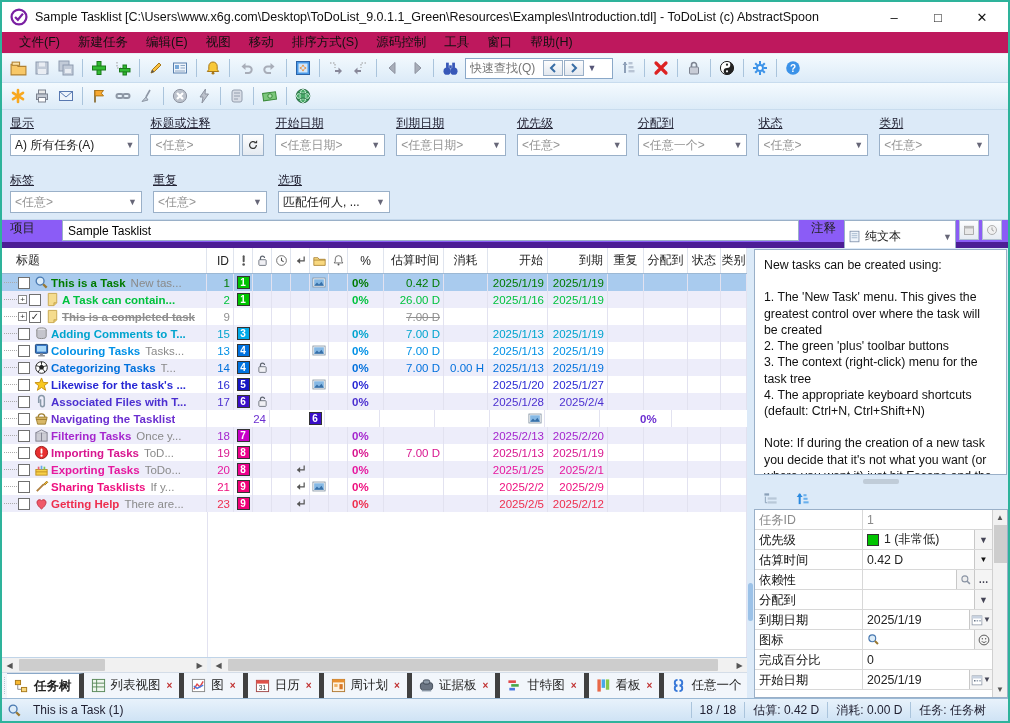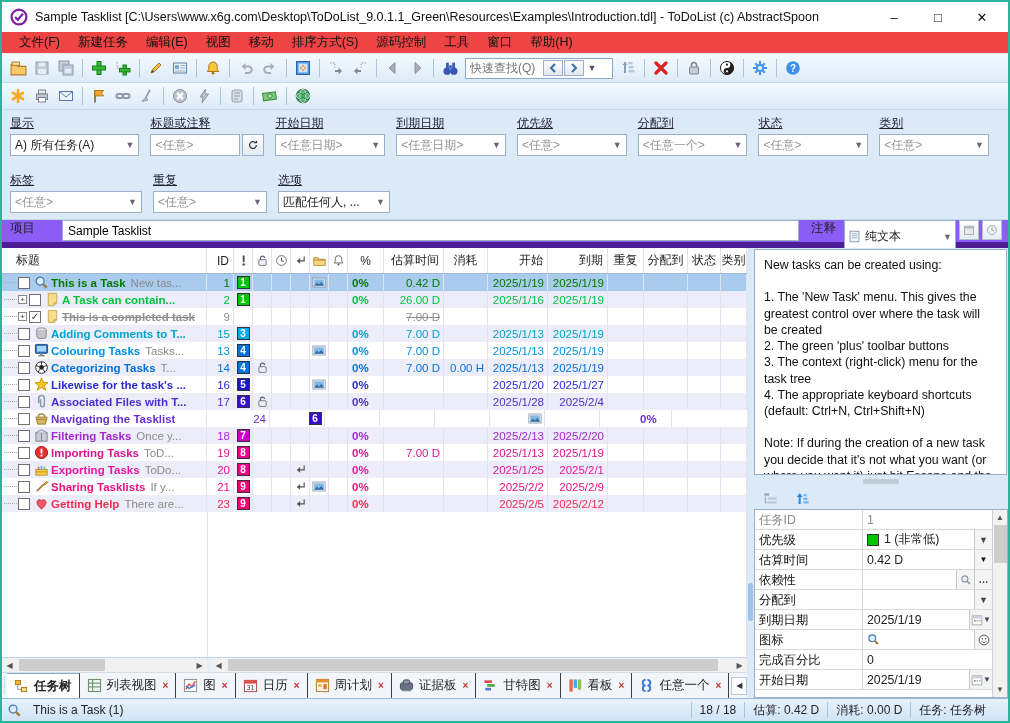--- a/index.html
+++ b/index.html
@@ -14,21 +14,21 @@
   .ic { display:inline-flex; align-items:center; justify-content:center; }
   .ic svg { display:block; }
 
   
   .titlebar { height:30px; display:flex; align-items:center; background:#fff; padding:0 4px 0 8px; flex:0 0 auto; }
   .titlebar .logo { margin-right:7px; }
   .titlebar .title { flex:1; font-size:12.5px; color:#111; white-space:nowrap; overflow:hidden; }
   .winbtn { width:44px; height:26px; display:flex; align-items:center; justify-content:center; font-size:13px; color:#111; }
 
   
-  .menubar { height:22px; display:flex; align-items:center; background:#ef4444; padding-left:8px; flex:0 0 auto; border-bottom:1px solid #e8eef5;}
+  .menubar { height:22px; display:flex; align-items:center; background:#be185d; padding-left:8px; flex:0 0 auto; border-bottom:1px solid #e8eef5;}
   .menuitem { padding:2px 9px; font-size:12.5px; color:#111; }
 
   
   .toolbar { display:flex; align-items:center; background:linear-gradient(#f4fafe,#dcebf8); border-bottom:1px solid #c8dcee; padding:0 4px; flex:0 0 auto; }
   .tb1 { height:29px; } .tb2 { height:27px; }
   .tbtn { width:24px; height:23px; display:flex; align-items:center; justify-content:center; border-radius:2px; }
   .tsep { width:1px; height:18px; background:#aac4dc; margin:0 4px; }
   .searchbox { display:flex; align-items:center; background:#fff; border:1px solid #8aa8c8; height:21px; width:148px; margin:0 3px; padding-left:4px; }
   .searchbox input { border:none; outline:none; width:72px; font-size:12px; font-family:"Liberation Sans",sans-serif; color:#333; background:transparent;}
   .snav { width:20px; height:16px; border:1px solid #9ab0c8; background:linear-gradient(#fdfdfd,#e2e8ef); display:flex; align-items:center; justify-content:center; margin-left:1px;}
@@ -91,21 +91,21 @@
   .hscrollrow { height:14px; display:flex; flex:0 0 auto; background:#f1f1f1; }
   .hs { display:flex; align-items:center; height:14px; }
   .hs .sarr { width:15px; height:14px; font-size:8px; color:#555; display:flex; align-items:center; justify-content:center; background:#f1f1f1;}
   .hs .strack { flex:1; position:relative; height:14px; background:#f1f1f1;}
   .hs .sthumb { position:absolute; top:1px; height:12px; background:#cdcdcd; border-radius:1px;}
   .hsgap { width:4px; background:#e8eef5; }
 
   
   .tabbar { height:26px; display:flex; align-items:stretch; background:#f2f6fb; border-top:1px solid #d4dde8; flex:0 0 auto; overflow:hidden;}
   .tabgrip { width:8px; border-right:1px dotted #b8c4d0; margin:4px 2px; }
-  .tab { display:flex; align-items:center; padding:0 7px; border-right:1px solid #404040; font-size:12.5px; color:#222; white-space:nowrap;}
+  .tab { display:flex; align-items:center; padding:0 7px; border-right:5px solid #404040; font-size:12.5px; color:#222; white-space:nowrap;}
   .tab .lbl { margin-left:5px; }
   .tab.active { background:#fff; font-weight:bold; border-top:1px solid #8aa8c8; }
   .tab .closex { color:#c03030; font-size:10px; font-weight:bold; margin-left:6px; }
   .tabscroll { margin-left:auto; display:flex; align-items:center; padding-right:2px;}
   .tabscroll .tsb { width:16px; height:18px; border:1px solid #b8c8d8; background:#fff; font-size:8px; display:flex; align-items:center; justify-content:center; margin-left:2px; color:#334;}
 
   
   .comments { height:226px; background:#fff; border:1px solid #9ab0c8; margin:1px 1px 0 0; padding:7px 9px; font-size:12.3px; line-height:1.32; color:#111; overflow:hidden; white-space:pre-wrap;}
   .hsplit { height:12px; display:flex; align-items:center; justify-content:center; }
   .hsplit .grip { width:36px; height:5px; background:#c0ccd8; border-radius:2px; }

